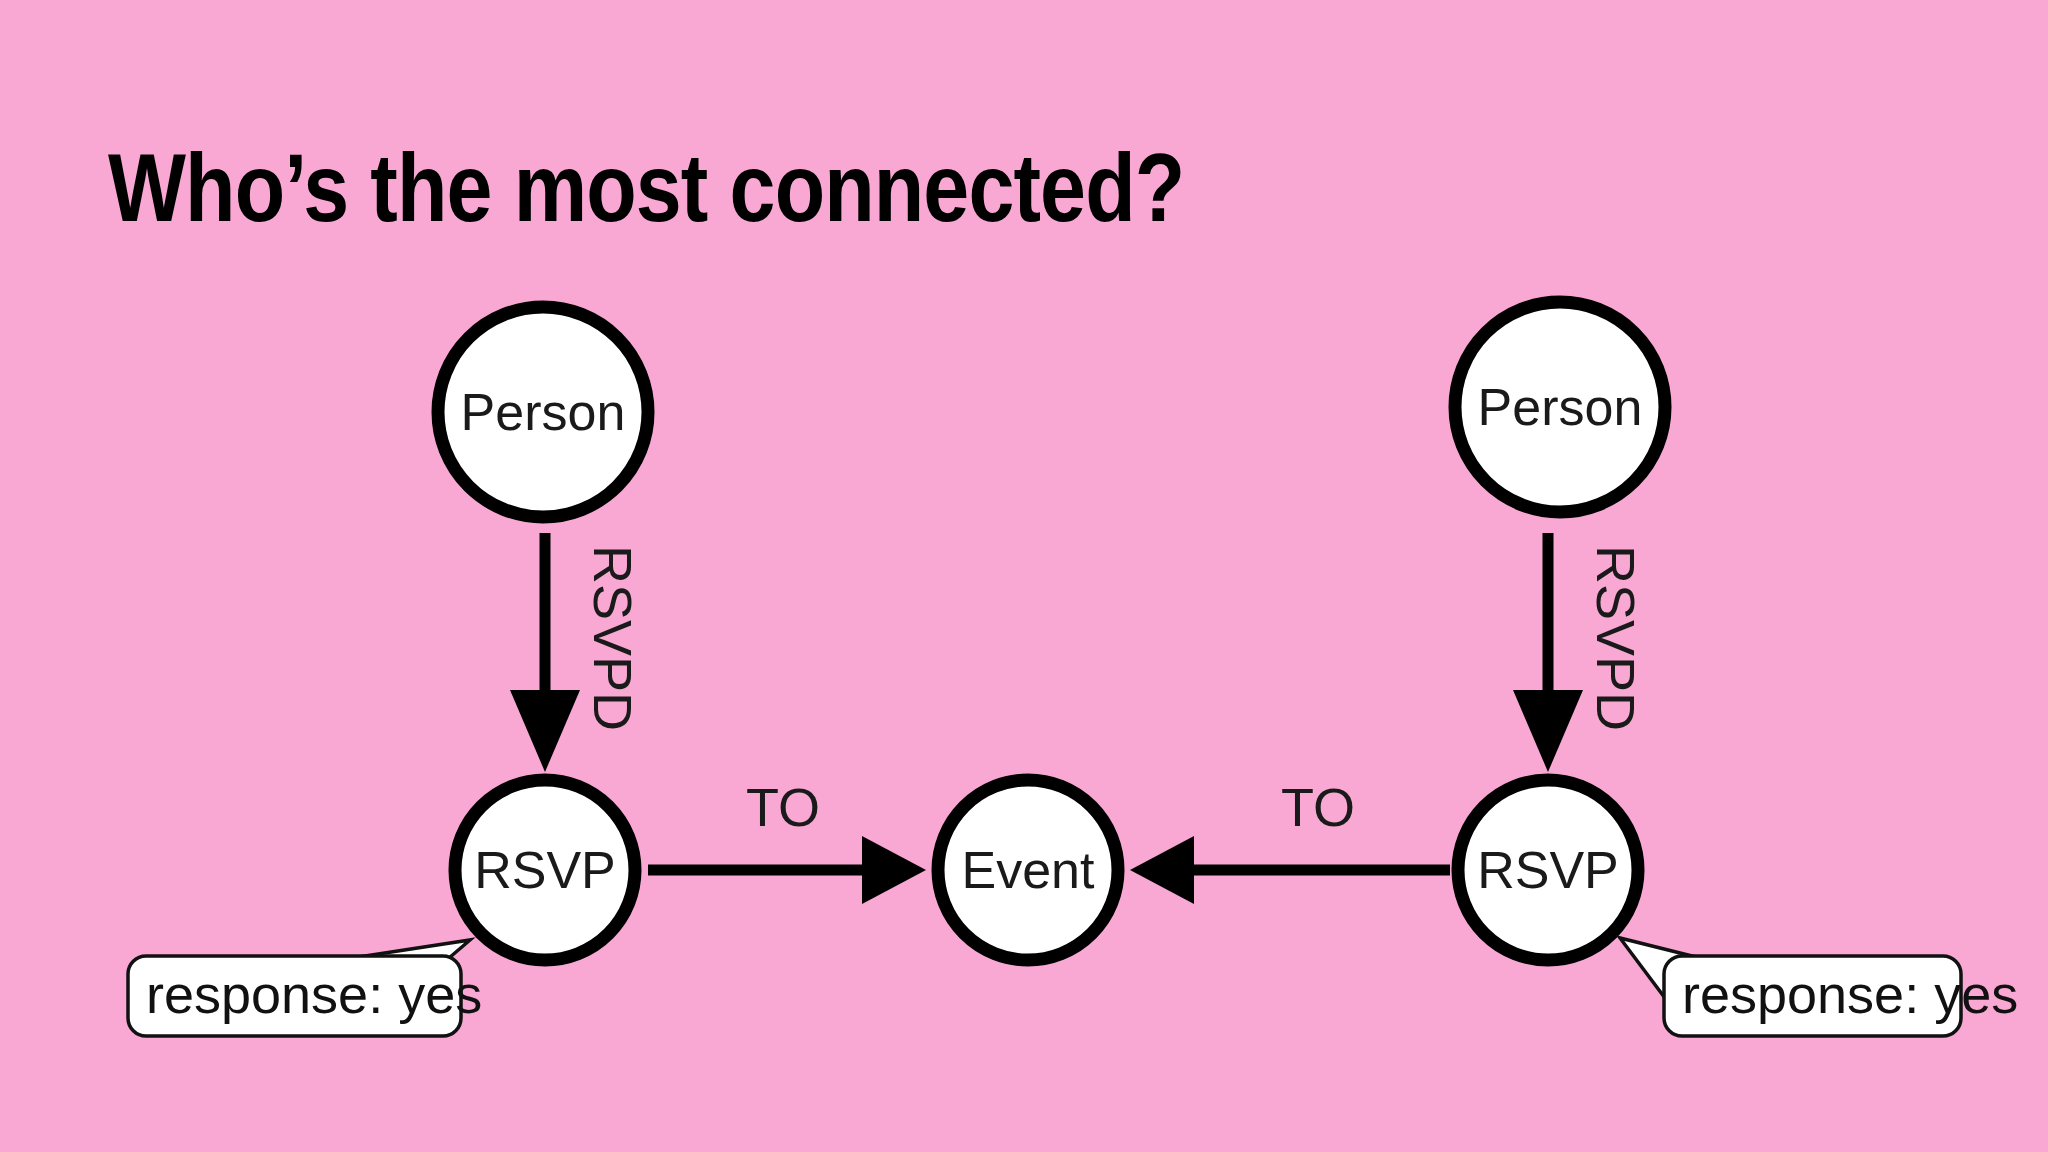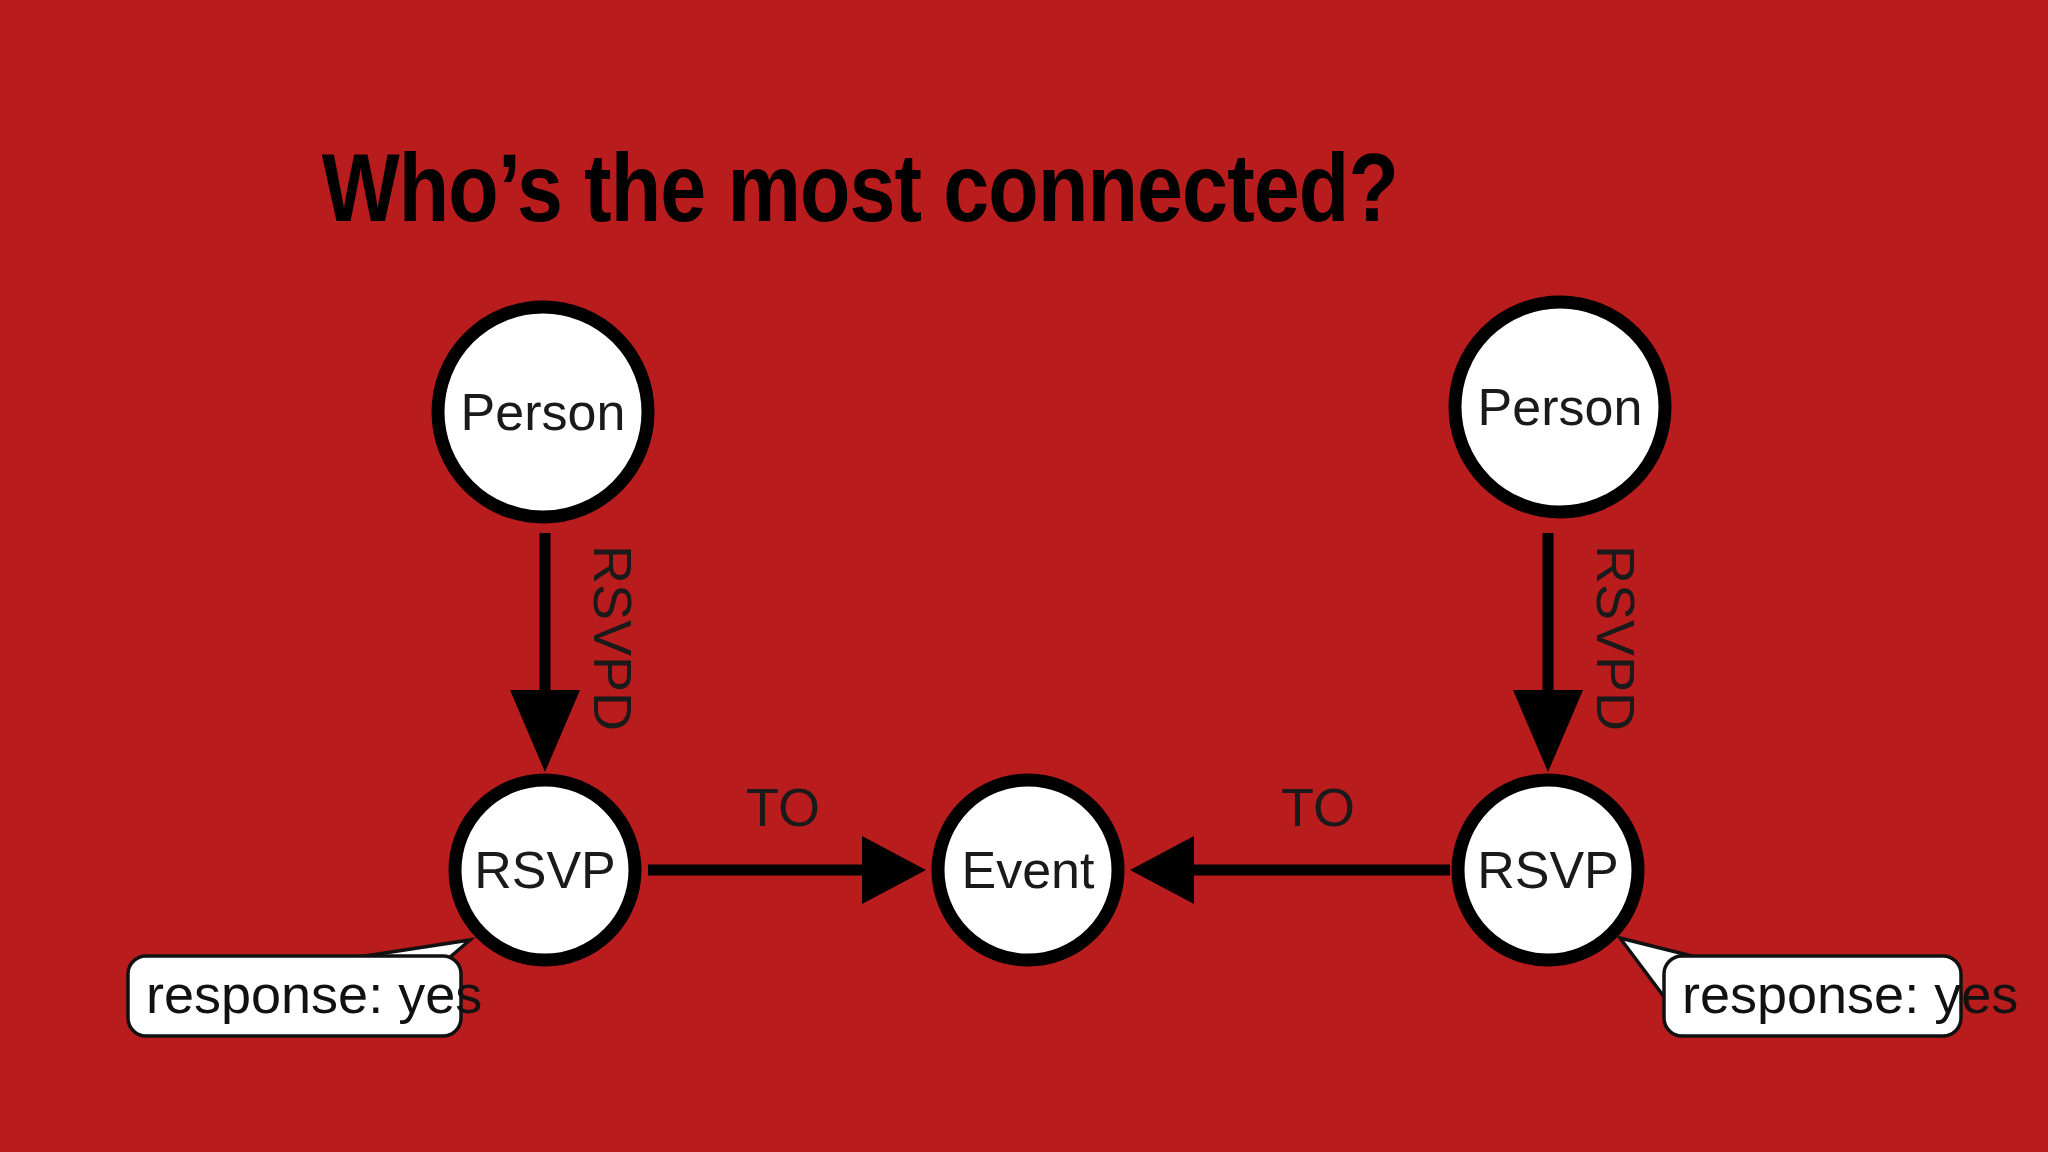--- a/index.html
+++ b/index.html
@@ -13,22 +13,21 @@
     height: 1152px;
     overflow: hidden;
     font-family: "Liberation Sans", sans-serif;
     color: #000000;
   }
 
   #slide {
     position: relative;
     width: 2048px;
     height: 1152px;
-    background: #b91c1c;
-    text-align: right;
+    background: #f9a8d4;
   }
 
   
   #slide-title {
     position: absolute;
     left: 108px;
     top: 72px;
     width: 1500px;
     font-family: "Liberation Sans", sans-serif;
     font-weight: bold;

